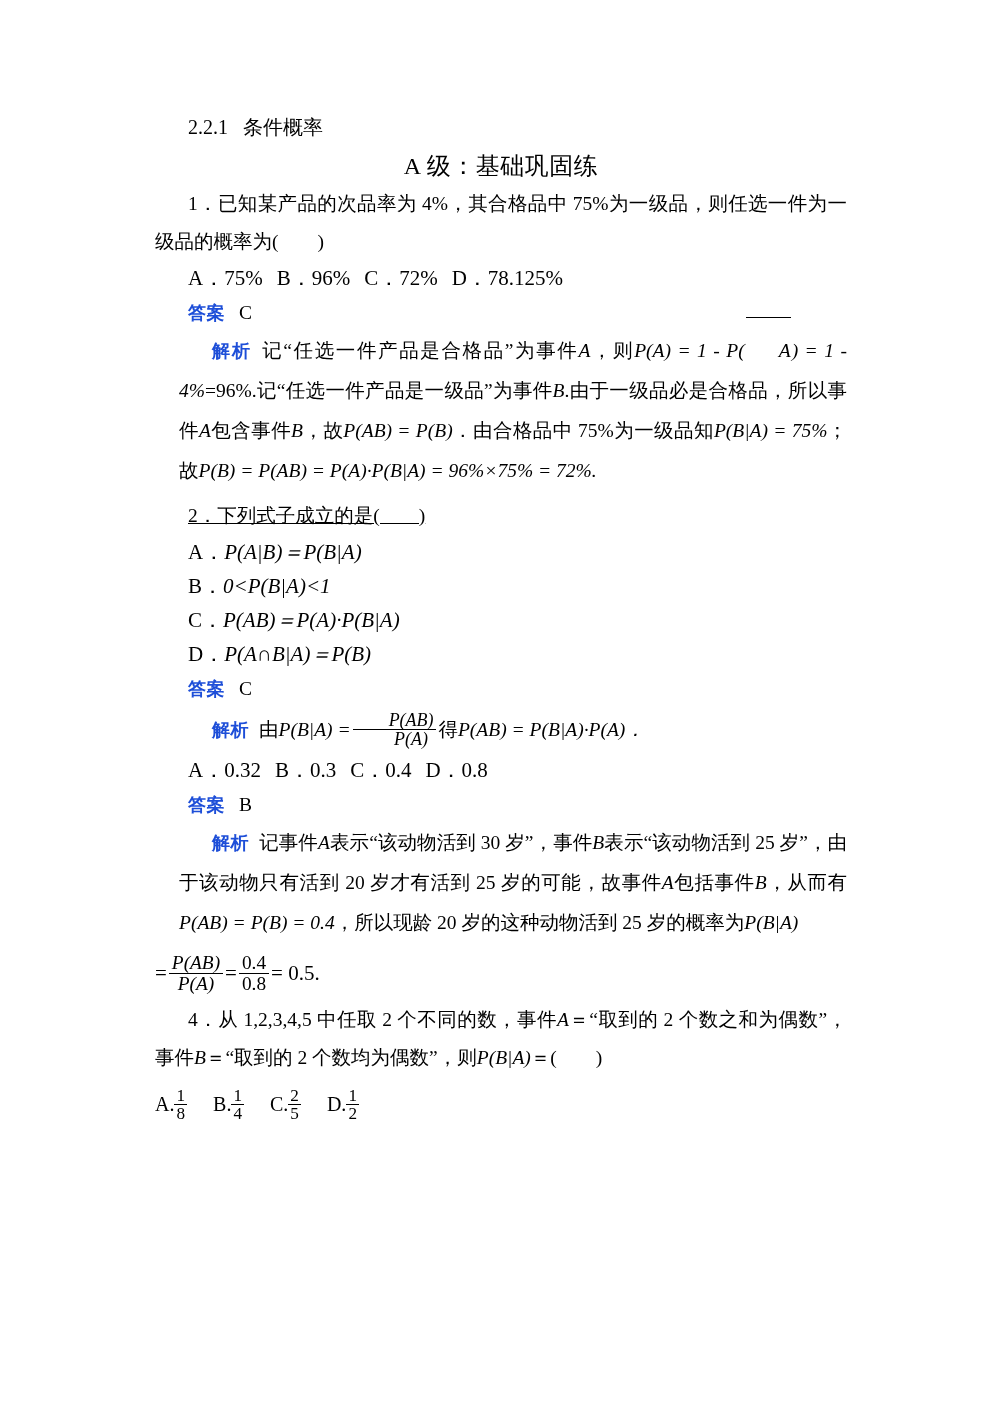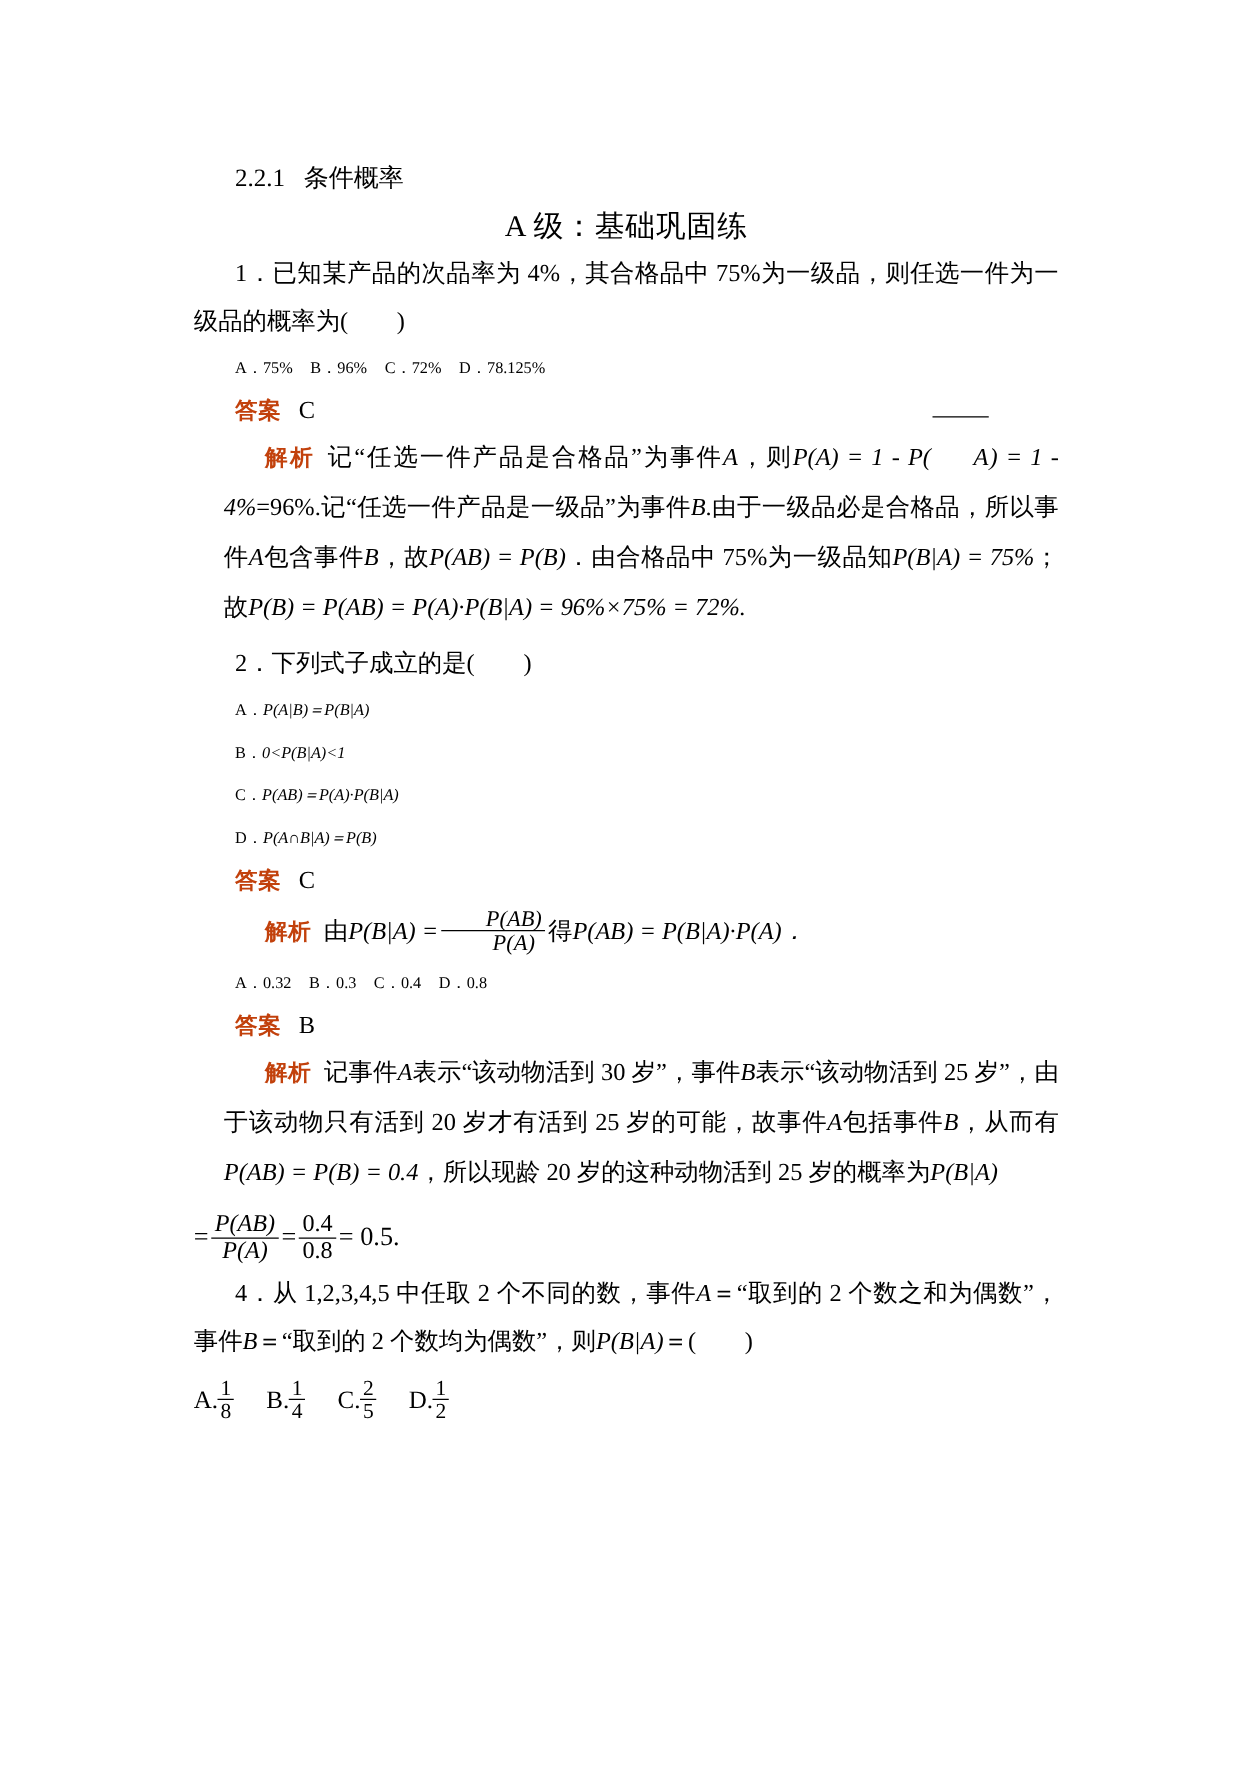--- a/index.html
+++ b/index.html
@@ -10,21 +10,21 @@
   body {
     width: 1000px;
     height: 1414px;
     position: relative;
     font-family: "Liberation Serif", "DejaVu Serif", serif;
     color: #000000;
     overflow: hidden;
   }
   .page {
     position: absolute;
-    left: 0; top: 16px;
+    left: 0; top: 0;
     width: 1000px;
     height: 1070px;
     background: #fff;
   }
   .content {
     position: absolute;
     left: 155px;
     top: 112px;
     width: 692px;
   }
@@ -52,30 +52,30 @@
     font-family: "DejaVu Sans", "Liberation Sans", sans-serif;
     font-weight: bold;
     font-size: 19px;
     line-height: 32px;
     margin-top: 4px;
     letter-spacing: 0.5px;
   }
 
   .q-text { margin-top: 2px; }
   .opts {
-    font-size: 13px;
+    font-size: 21px;
     line-height: 34px;
     padding-left: 33px;
     white-space: nowrap;
   }
   .opts .sp { display: inline-block; width: 14px; }
 
   
   .lbl-red {
-    color: #c2410c;
+    color: #1d4ed8;
     font-family: "DejaVu Sans", "Liberation Sans", sans-serif;
     font-weight: bold;
     font-size: 18px;
     letter-spacing: 0.5px;
   }
   .ans-row {
     font-size: 19.5px;
     line-height: 36px;
     padding-left: 33px;
   }
@@ -182,21 +182,21 @@
     </div>
 
     <div class="ans-row">
       <span class="lbl-red">答案</span><span class="val">C</span>
     </div>
 
     <div class="ana-block">
       <span class="lbl-red">解析</span><span>记“任选一件产品是合格品”为事件</span><span class="mi">A</span><span>，则</span><span class="math"><span class="mi">P(A) = 1 - P(</span><span class="ovl">A</span><span class="mi">) = 1 - 4%</span></span><span>=96%.记“任选一件产品是一级品”为事件</span><span class="mi">B</span><span>.由于一级品必是合格品，所以事件</span><span class="mi">A</span><span>包含事件</span><span class="mi">B</span><span>，故</span><span class="mi">P(AB) = P(B)</span><span>．由合格品中 75%为一级品知</span><span class="mi">P(B|A) = 75%</span><span>；故</span><span class="mi">P(B) = P(AB) = P(A)·P(B|A) = 96%×75% = 72%.</span>
     </div>
 
-    <div class="para indent q-text" style="margin-top:6px;">2．下列式子成立的是(　　)</div>
+    <div class="para indent q-text" style="margin-top:6px;text-decoration:underline;">2．下列式子成立的是(　　)</div>
 
     <div class="opts">
       <span>A．</span><span class="mi">P(A|B)＝P(B|A)</span>
     </div>
     <div class="opts">
       <span>B．</span><span class="mi">0&lt;P(B|A)&lt;1</span>
     </div>
     <div class="opts">
       <span>C．</span><span class="mi">P(AB)＝P(A)·P(B|A)</span>
     </div>

